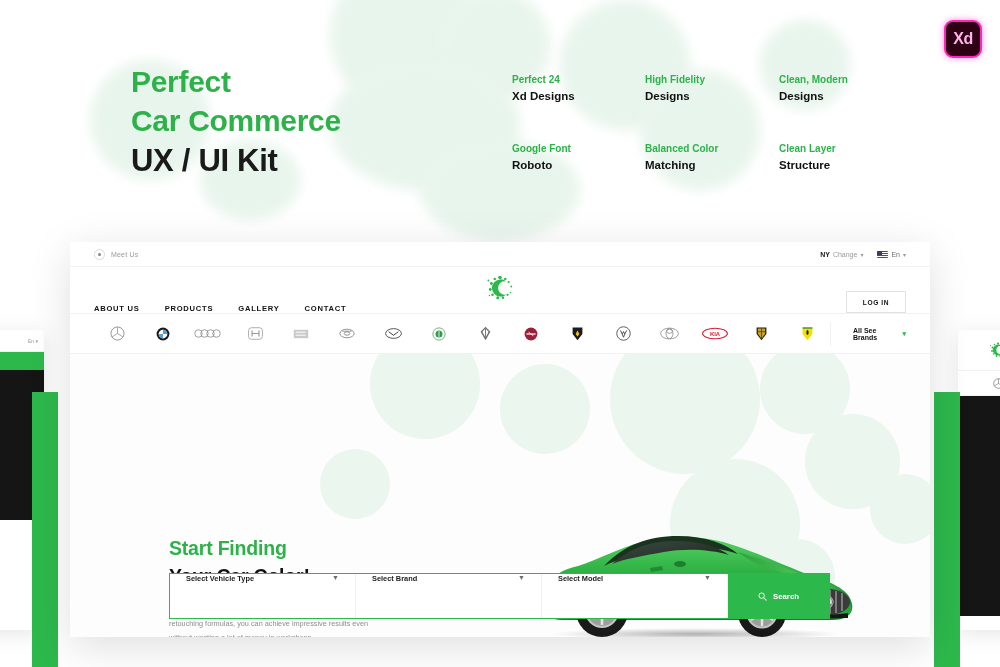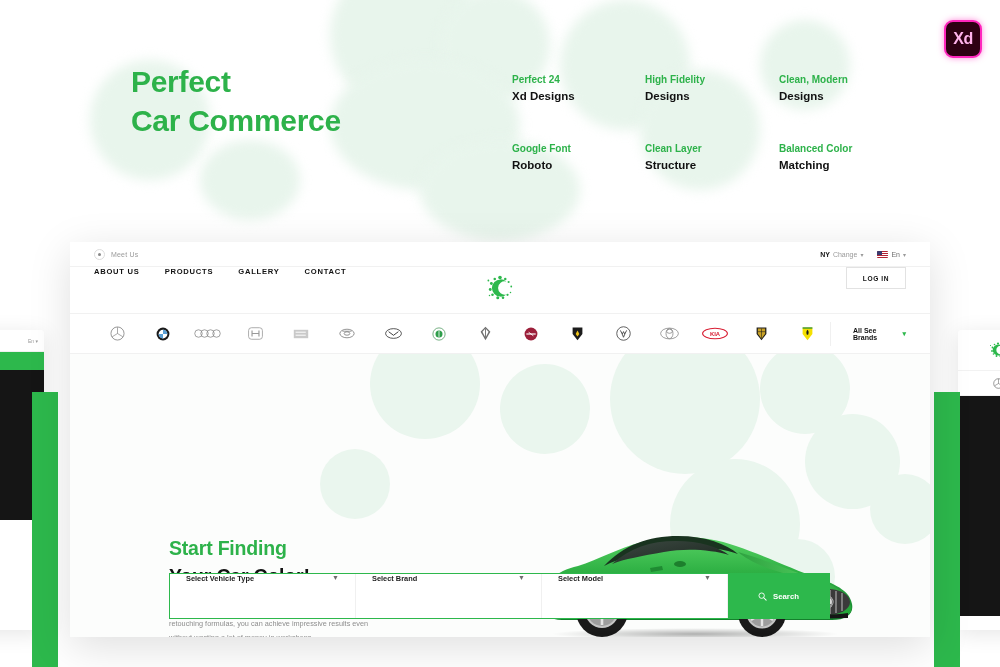--- a/index.html
+++ b/index.html
@@ -69,21 +69,21 @@
   .ny b{ font-size:7px; color:#161616;}
   .ny s{ font-size:7px; color:#9a9a9a; text-decoration:none;}
   .caret{ color:#9a9a9a; font-size:6px; }
   .flag{ width:11px;height:7px;border-radius:1px;overflow:hidden; position:relative; background:#b22234;}
   .flag .cnt{ position:absolute; left:0; top:0; width:5px;height:4px;background:#3c3b6e;}
   .flag .st{ position:absolute; left:0; width:100%; height:1px; background:#fff;}
   .lang{ display:flex; align-items:center; gap:3px;}
   .lang s{ font-size:7px; color:#6f6f6f; text-decoration:none;}
 
   
-  .nav{ height:47px; display:flex; align-items:flex-start; padding:0 24px; border-bottom:1px solid #f1f1f1; position:relative; background:#fff;}
+  .nav{ height:47px; display:flex; align-items:flex-end; padding:0 24px; border-bottom:1px solid #f1f1f1; position:relative; background:#fff;}
   .nav-links{ display:flex; gap:25px; }
   .nav-links a{ font-size:7.6px; font-weight:bold; color:#121212; letter-spacing:.75px; text-decoration:none;}
   .logo-wrap{ position:absolute; left:50%; top:50%; transform:translate(-50%,-50%);}
   .login{
     margin-left:auto; width:60px;height:22px; border:1px solid #e2e2e2; background:#fff;
     display:flex;align-items:center;justify-content:center; font-size:6.6px;font-weight:bold;color:#111;letter-spacing:.6px;
     cursor:pointer;
   }
   
   .brands{ height:40px; display:flex; align-items:center; padding:0 24px; border-bottom:1px solid #f1f1f1; background:#fff;}
@@ -130,46 +130,47 @@
   <div class="blob" style="left:200px; top:140px; width:100px;height:80px;"></div>
 </div>
 
 <div class="xd-badge">
   <span>Xd</span>
 </div>
 
 <div class="headline">
   <div class="l1">Perfect</div>
   <div class="l2">Car Commerce</div>
+  <div class="l3">UX / UI Kit</div>
 </div>
 
 <div class="features">
   <div class="feat">
     <div class="ft">Perfect 24</div>
     <div class="fb">Xd Designs</div>
   </div>
   <div class="feat">
     <div class="ft">High Fidelity</div>
     <div class="fb">Designs</div>
   </div>
   <div class="feat">
     <div class="ft">Clean, Modern</div>
     <div class="fb">Designs</div>
   </div>
   <div class="feat">
     <div class="ft">Google Font</div>
     <div class="fb">Roboto</div>
   </div>
   <div class="feat">
+    <div class="ft">Balanced Color</div>
+    <div class="fb">Matching</div>
+  </div>
+  <div class="feat">
     <div class="ft">Clean Layer</div>
     <div class="fb">Structure</div>
-  </div>
-  <div class="feat">
-    <div class="ft">Balanced Color</div>
-    <div class="fb">Matching</div>
   </div>
 </div>
 
 <div class="side-card side-left">
   <div class="sc-bar">
       <span class="sc-mini">En ▾</span>
     </div>
   <div class="sc-green"></div>
   <div class="sc-dark"></div>
 </div>

